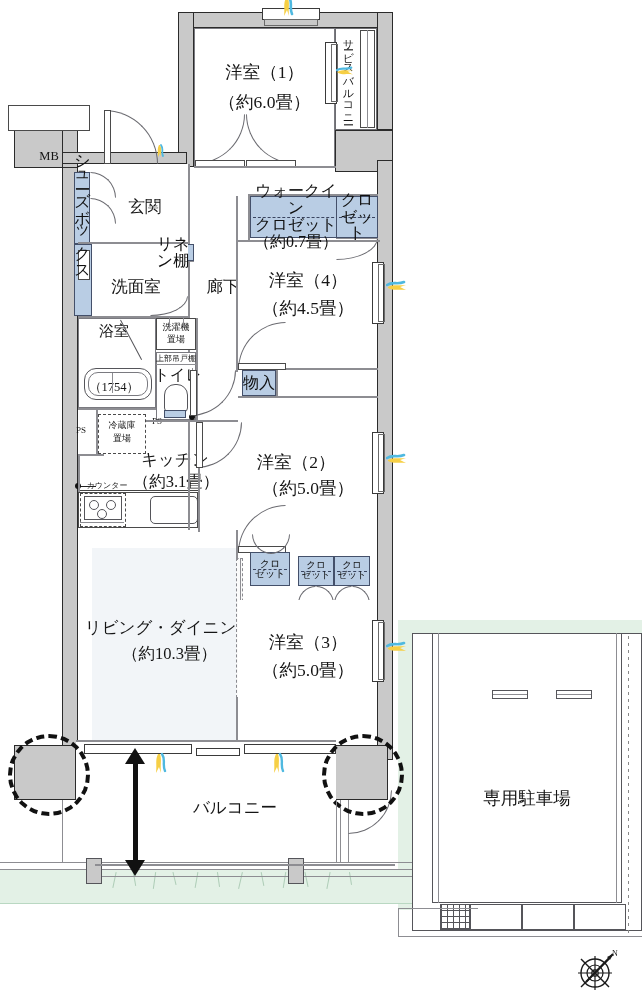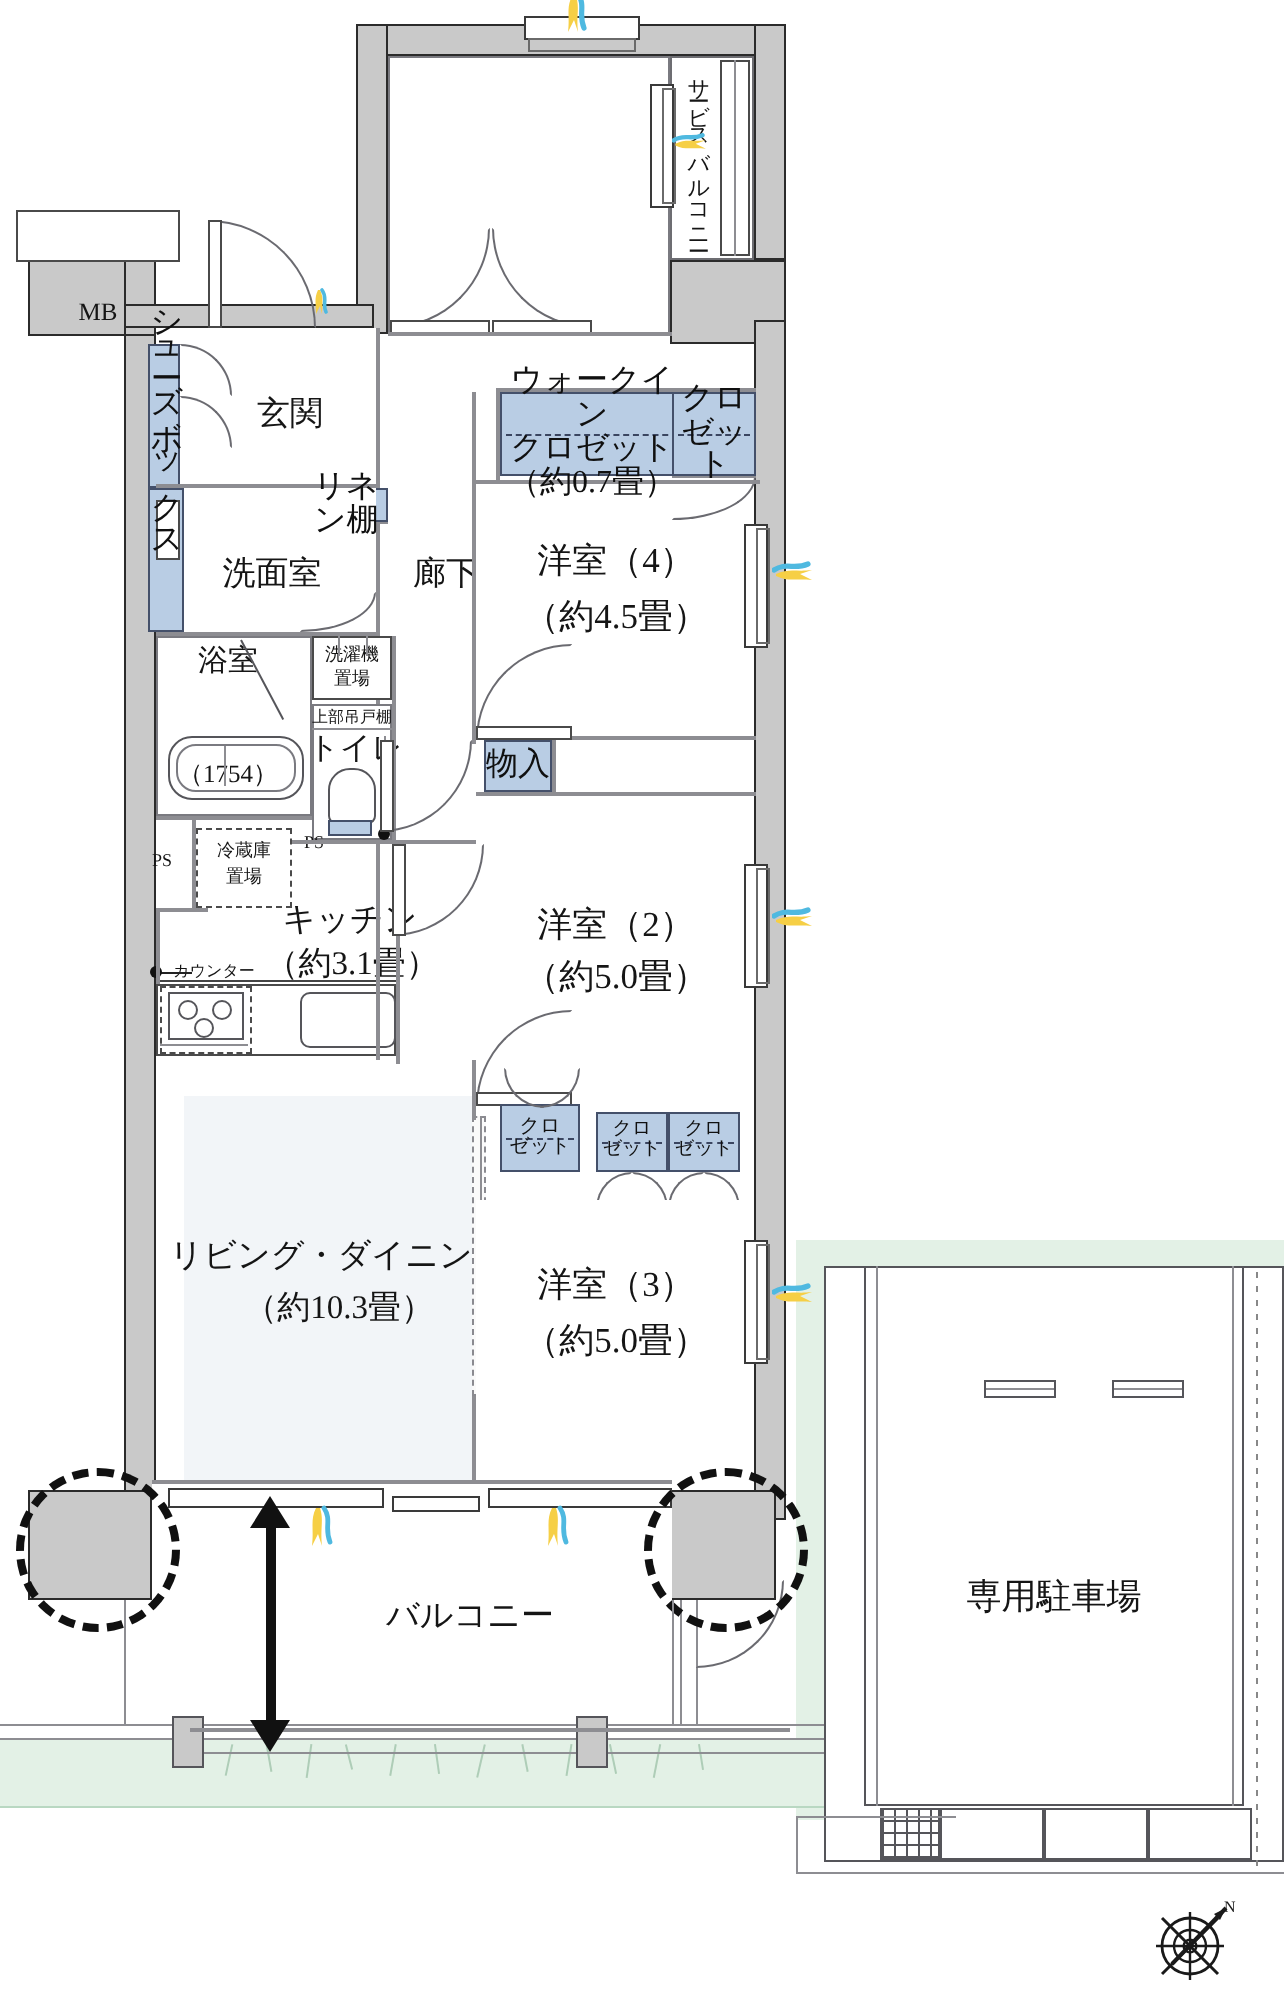--- a/index.html
+++ b/index.html
@@ -112,20 +112,22 @@
   <div class="wall" style="left:334px;top:745px;width:54px;height:55px;"></div>
 
   <div class="lineL" style="left:76px;top:740px;width:260px;height:2px;"></div>
 
   <div class="room" style="left:335px;top:28px;width:42px;height:102px;border:1px solid #6d6d72;"></div>
   <div class="wallthin" style="left:360px;top:30px;width:15px;height:98px;"></div>
   <div class="lineL" style="left:367px;top:30px;width:1px;height:98px;"></div>
   <div class="lbl s11 vert" style="left:341px;top:32px;">サービスバルコニー</div>
 
   <div class="room" style="left:194px;top:28px;width:141px;height:140px;border:1px solid #7a7a80;"></div>
+  <div class="lbl s17" style="left:194px;top:62px;width:141px;">洋室（1）</div>
+  <div class="lbl s17" style="left:194px;top:92px;width:141px;">（約6.0畳）</div>
 
   <div class="win" style="left:262px;top:8px;width:58px;height:12px;"></div>
   <div class="winin" style="left:264px;top:19px;width:54px;height:7px;"></div>
   <svg class="breeze" style="left:276px;top:-4px;" viewBox="0 0 22 26">
     <path d="M10 2 C7 8, 9 12, 8 20 L11 14 L13 20 C12 12, 14 8, 12 2 Z" fill="#f6cf45"></path>
     <path d="M13 1 C17 7, 13 11, 16 18" stroke="#4fb9e0" stroke-width="2.6" fill="none" stroke-linecap="round"></path>
   </svg>
 
   <div class="win" style="left:325px;top:42px;width:12px;height:62px;"></div>
   <div class="winin" style="left:331px;top:44px;width:7px;height:58px;"></div>
@@ -263,21 +265,21 @@
 
   <div class="closet" style="left:336px;top:196px;width:42px;height:42px;flex-direction:column;">
     <div class="dash"></div>
     <span class="s11">クロ</span>
     <span class="s11">ゼット</span>
   </div>
   <div class="swing" style="left:336px;top:238px;width:42px;height:22px;border-color:#6a6a70;border-top-color:transparent;border-left-color:transparent;border-radius:0 0 100% 0;"></div>
   <div class="lineL" style="left:336px;top:238px;width:42px;height:1px;"></div>
 
   <div class="room" style="left:238px;top:398px;width:139px;height:150px;"></div>
-  <div class="lbl s17" style="left:240px;top:452px;width:136px;">洋室（2）</div>
+  <div class="lbl s17" style="left:228px;top:452px;width:136px;">洋室（2）</div>
   <div class="lbl s17" style="left:240px;top:478px;width:136px;">（約5.0畳）</div>
 
   <div class="win" style="left:372px;top:432px;width:12px;height:62px;"></div>
   <div class="winin" style="left:378px;top:434px;width:7px;height:58px;"></div>
   <svg class="breeze" style="left:386px;top:448px;width:26px;height:22px;" viewBox="0 0 26 22">
     <path d="M2 13 C8 16, 12 14, 20 15 L14 12 L20 10 C12 11, 8 9, 2 12 Z" fill="#f6cf45"></path>
     <path d="M1 10 C7 6, 11 10, 18 7" stroke="#4fb9e0" stroke-width="2.6" fill="none" stroke-linecap="round"></path>
   </svg>
 
   <div class="swing" style="left:238px;top:505px;width:48px;height:48px;border-color:#6a6a70;border-bottom-color:transparent;border-right-color:transparent;border-radius:100% 0 0 0;"></div>

